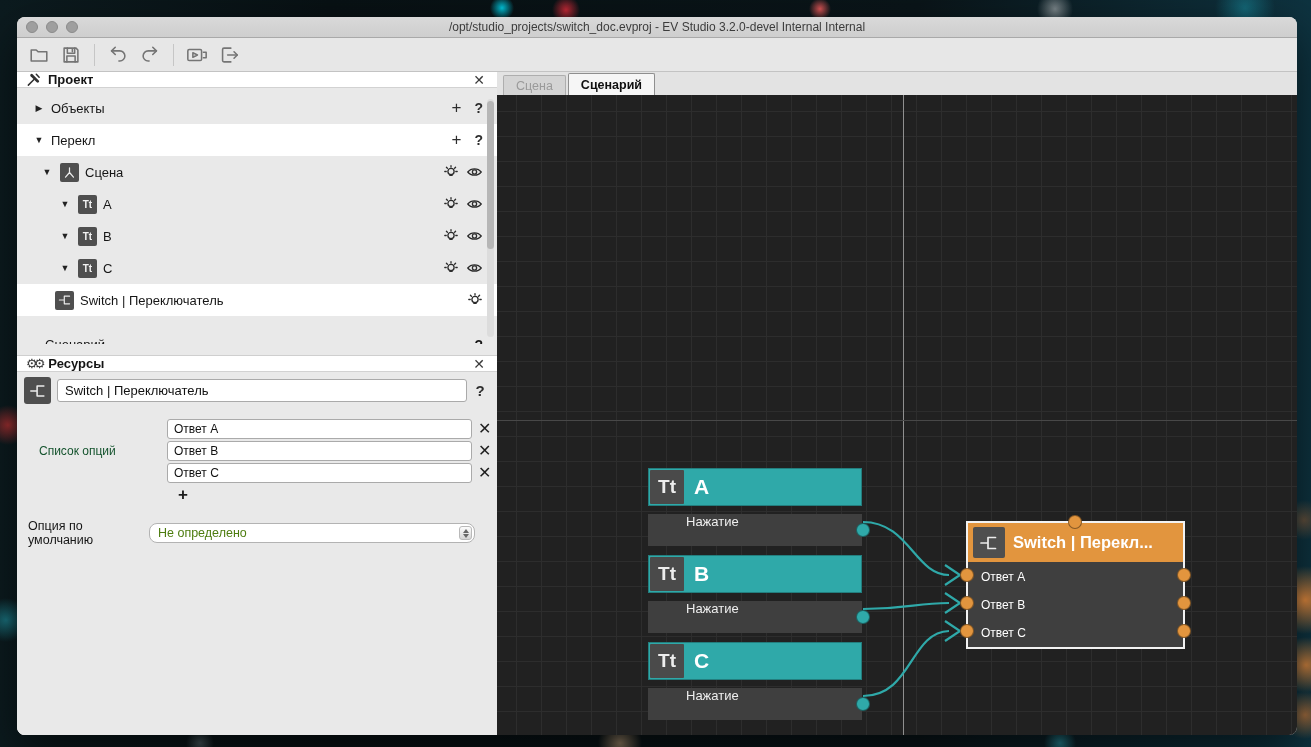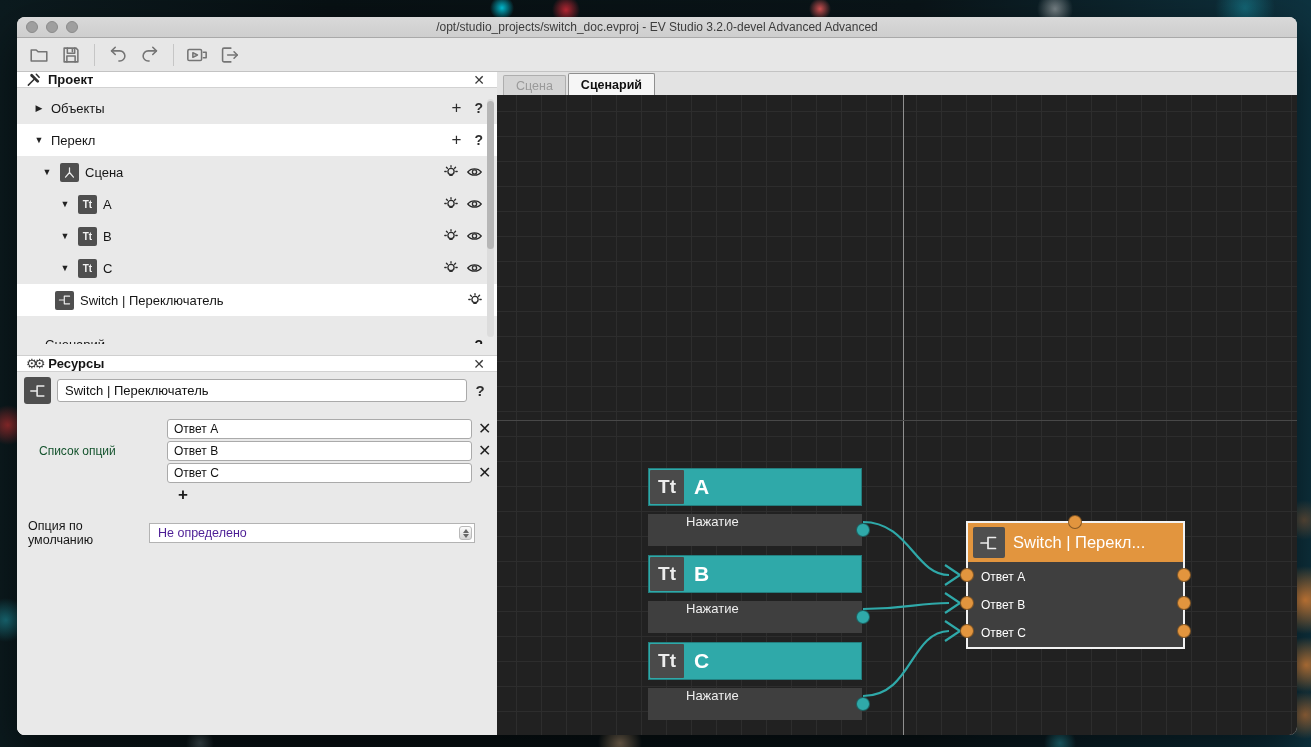--- a/index.html
+++ b/index.html
@@ -89,22 +89,22 @@
     display:flex;align-items:center;}
   .opt-inputs{display:flex;flex-direction:column;gap:2px;width:330px;}
   .opt-row{display:flex;align-items:center;gap:6px;}
   .opt-input{flex:0 0 305px;height:20px;border:1px solid #aaa;border-radius:3px;background:#fff;
     font-size:12px;padding:0 6px;color:#111;font-family:inherit;}
   .opt-x{font-size:16px;color:#1d1d1d;line-height:1;}
   .opt-add{margin:2px 0 0 161px;font-size:17px;font-weight:bold;color:#1d1d1d;width:16px;}
 
   .def-row{display:flex;align-items:center;margin-top:14px;}
   .def-label{width:132px;padding-left:11px;font-size:12.5px;color:#161616;}
-  .selectbox{width:326px;height:20px;background:#fff;border:1px solid #b3b3b3;border-radius:0;
-    display:flex;align-items:center;font-size:12.5px;color:#4c1d95;padding-left:8px;position:relative;}
+  .selectbox{width:326px;height:20px;background:#fff;border:1px solid #b3b3b3;border-radius:8px;
+    display:flex;align-items:center;font-size:12.5px;color:#4d7c0f;padding-left:8px;position:relative;}
   .stepper{position:absolute;right:2px;top:2px;bottom:2px;width:13px;border-radius:3px;
     background:linear-gradient(#fdfdfd,#d4d4d4);border:1px solid #b9b9b9;
     display:flex;flex-direction:column;align-items:center;justify-content:center;gap:1px;}
   .stepper i{display:block;width:0;height:0;border-left:3px solid transparent;border-right:3px solid transparent;}
   .stepper .up{border-bottom:4px solid #666;}
   .stepper .dn{border-top:4px solid #666;}
 
   
   .tabbar{height:23px;background:#e3e3e3;display:flex;align-items:flex-end;padding-left:6px;flex:0 0 auto;}
   .tab{height:20px;padding:0 12px;display:flex;align-items:center;font-size:12.5px;
@@ -134,21 +134,21 @@
   .port{position:absolute;width:14px;height:14px;border-radius:50%;
     background:var(--teal,#2fa9a9);border:1px solid rgba(0,0,0,.4);}
   .port.orange{background:var(--orange,#e2953e);}
   .t-portout{right:-8px;top:9px;}
 
   .switch-node{position:absolute;left:471px;top:428px;width:215px;
     box-shadow:0 0 0 2px #f2f2f2;}
   .sw-header{height:39px;background:var(--orange,#e2953e);display:flex;align-items:center;}
   .sw-icon{width:32px;height:31px;background:#4f4f4f;border-radius:2px;margin-left:5px;
     display:flex;align-items:center;justify-content:center;flex:0 0 auto;}
-  .sw-title{color:#fff;font-size:16.5px;font-weight:normal;margin-left:8px;white-space:nowrap;}
+  .sw-title{color:#fff;font-size:16.5px;font-weight:bold;margin-left:8px;white-space:nowrap;}
   .sw-body{height:85px;background:#3f3f3f;position:relative;padding-top:1px;}
   .sw-row{height:28px;display:flex;align-items:center;color:#fff;font-size:12px;padding-left:13px;}
   .sw-topport{top:-8px;left:100px;}
   .swin-0{left:-8px;top:45px;} .swin-1{left:-8px;top:73px;} .swin-2{left:-8px;top:101px;}
   .swout-0{right:-8px;top:45px;} .swout-1{right:-8px;top:73px;} .swout-2{right:-8px;top:101px;}
 
   svg.glyph{stroke:#ececec;fill:none;stroke-width:1.7;stroke-linecap:round;stroke-linejoin:round;}
   svg.dark-glyph{stroke:#2f2f2f;fill:none;stroke-width:1.6;stroke-linecap:round;stroke-linejoin:round;}
 </style>
 </head>
@@ -156,21 +156,21 @@
 
 <div class="desktop">
   <div class="window">
 
     <div class="titlebar">
       <div class="lights">
         <span class="light"></span>
         <span class="light"></span>
         <span class="light"></span>
       </div>
-      <div class="wtitle">/opt/studio_projects/switch_doc.evproj - EV Studio 3.2.0-devel Advanced Advanced</div>
+      <div class="wtitle">/opt/studio_projects/switch_doc.evproj - EV Studio 3.2.0-devel Internal Internal</div>
     </div>
 
     <div class="toolbar">
       <div class="tbtn">
         <svg class="g" width="22" height="22" viewBox="0 0 24 24">
             <path d="M3.5 18.5 V6.5 h5.5 l2 2 h9.5 v10 z"></path>
           </svg>
       </div>
       <div class="tbtn">
         <svg class="g" width="22" height="22" viewBox="0 0 24 24">

